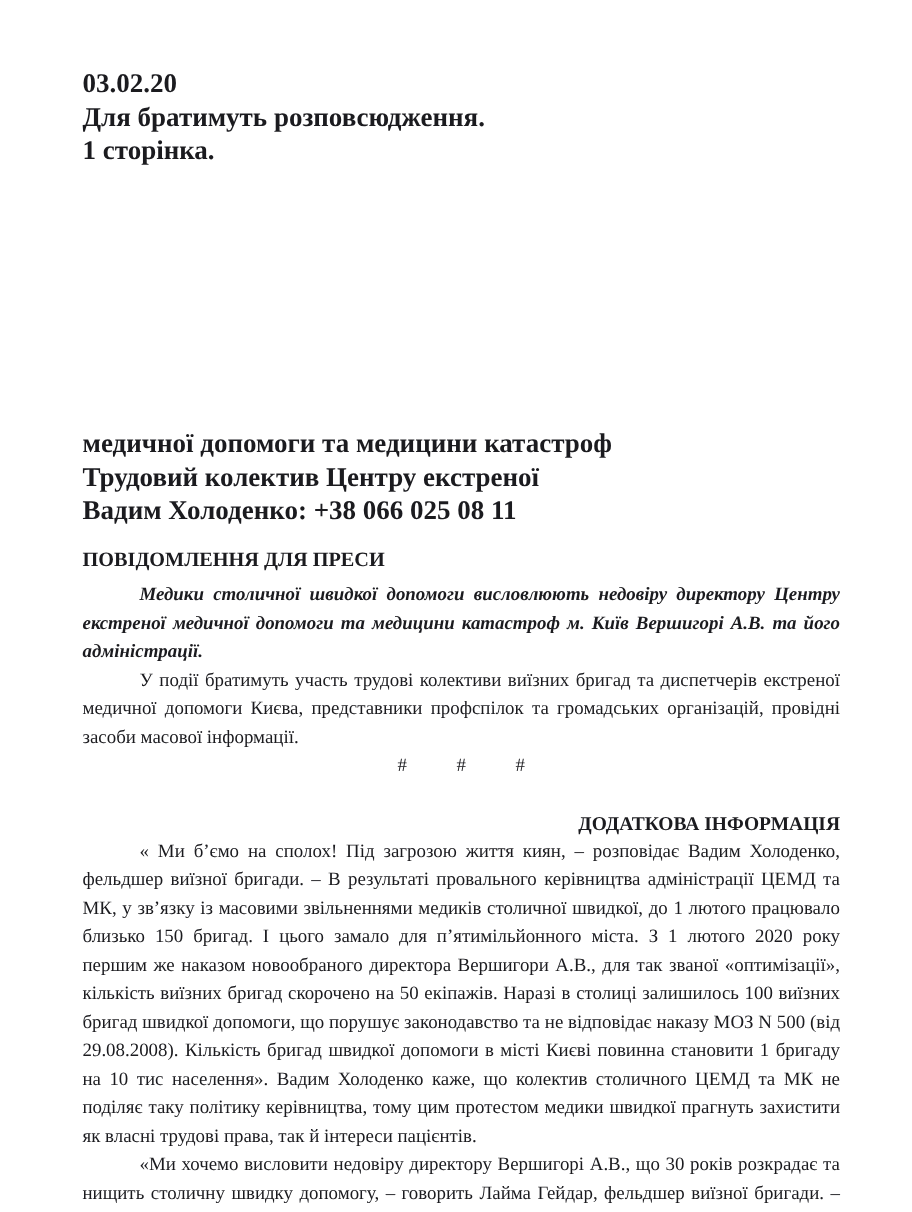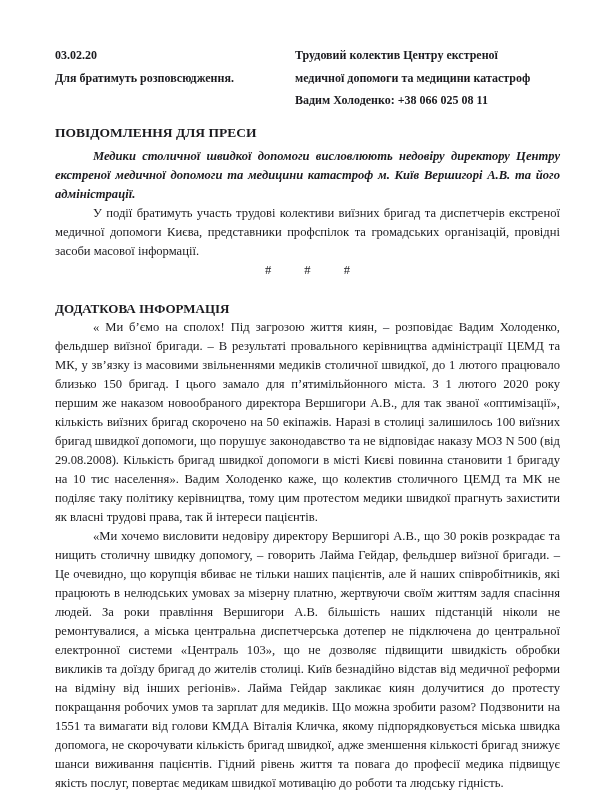--- a/index.html
+++ b/index.html
@@ -17,23 +17,23 @@
   .page {
     box-sizing: border-box;
     width: 608px;
     height: 808px;
     padding: 44px 48px 20px 55px;
     background: #ffffff;
   }
   
   .doc-header {
     display: flex;
-    flex-direction: row;
+    flex-direction: column;
     font-weight: bold;
-    font-size: 12px;
+    font-size: 18px;
     line-height: 22.5px;
   }
   .doc-header .col-left {
     width: 240px;
     flex: 0 0 240px;
   }
   .doc-header .col-right {
     flex: 1 1 auto;
   }
   .hline {
@@ -72,39 +72,40 @@
     font-size: 12.6px;
     line-height: 19px;
     margin-top: 0;
   }
   .hash-row span {
     display: inline-block;
   }
   
   .section-title {
     margin-top: 19px;
-    text-align: left;
+    text-align: right;
     font-weight: bold;
     font-size: 13px;
     line-height: 19px;
   }
 </style>
 </head>
 <body>
 
 <div class="page">
 
   <div class="doc-header">
     <div class="col-left">
       <div class="hline">03.02.20</div>
       <div class="hline">Для братимуть розповсюдження.</div>
+      <div class="hline">1 сторінка.</div>
     </div>
     <div class="col-right">
+      <div class="hline">медичної допомоги та медицини катастроф</div>
       <div class="hline">Трудовий колектив Центру екстреної</div>
-      <div class="hline">медичної допомоги та медицини катастроф</div>
       <div class="hline">Вадим Холоденко: +38 066 025 08 11</div>
     </div>
   </div>
 
   <div class="doc-title">ПОВІДОМЛЕННЯ ДЛЯ ПРЕСИ</div>
 
   <div class="body-text">
 
     <p class="para-lead bold-seg">Медики столичної швидкої допомоги висловлюють недовіру директору Центру екстреної медичної допомоги та медицини катастроф м. Київ Вершигорі А.В. та його адміністрації.</p>
 

